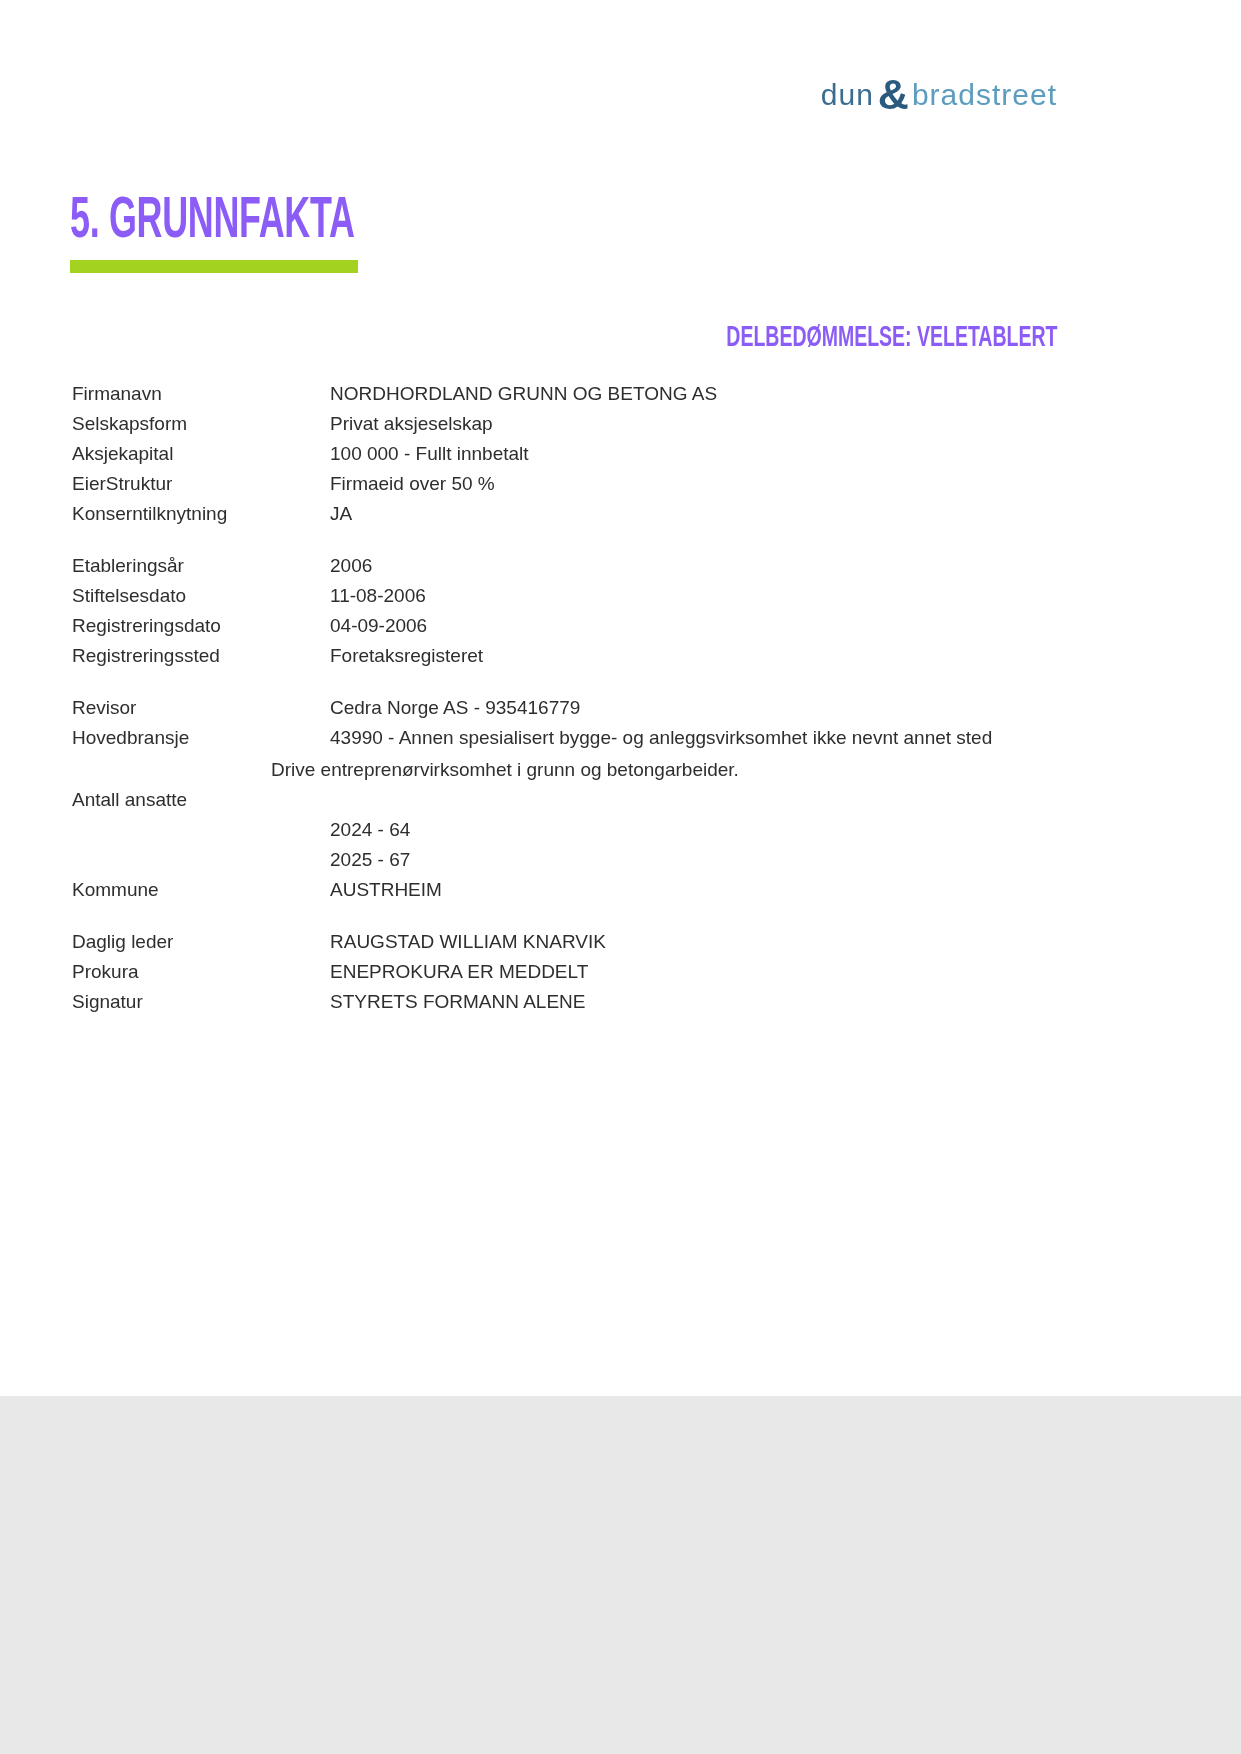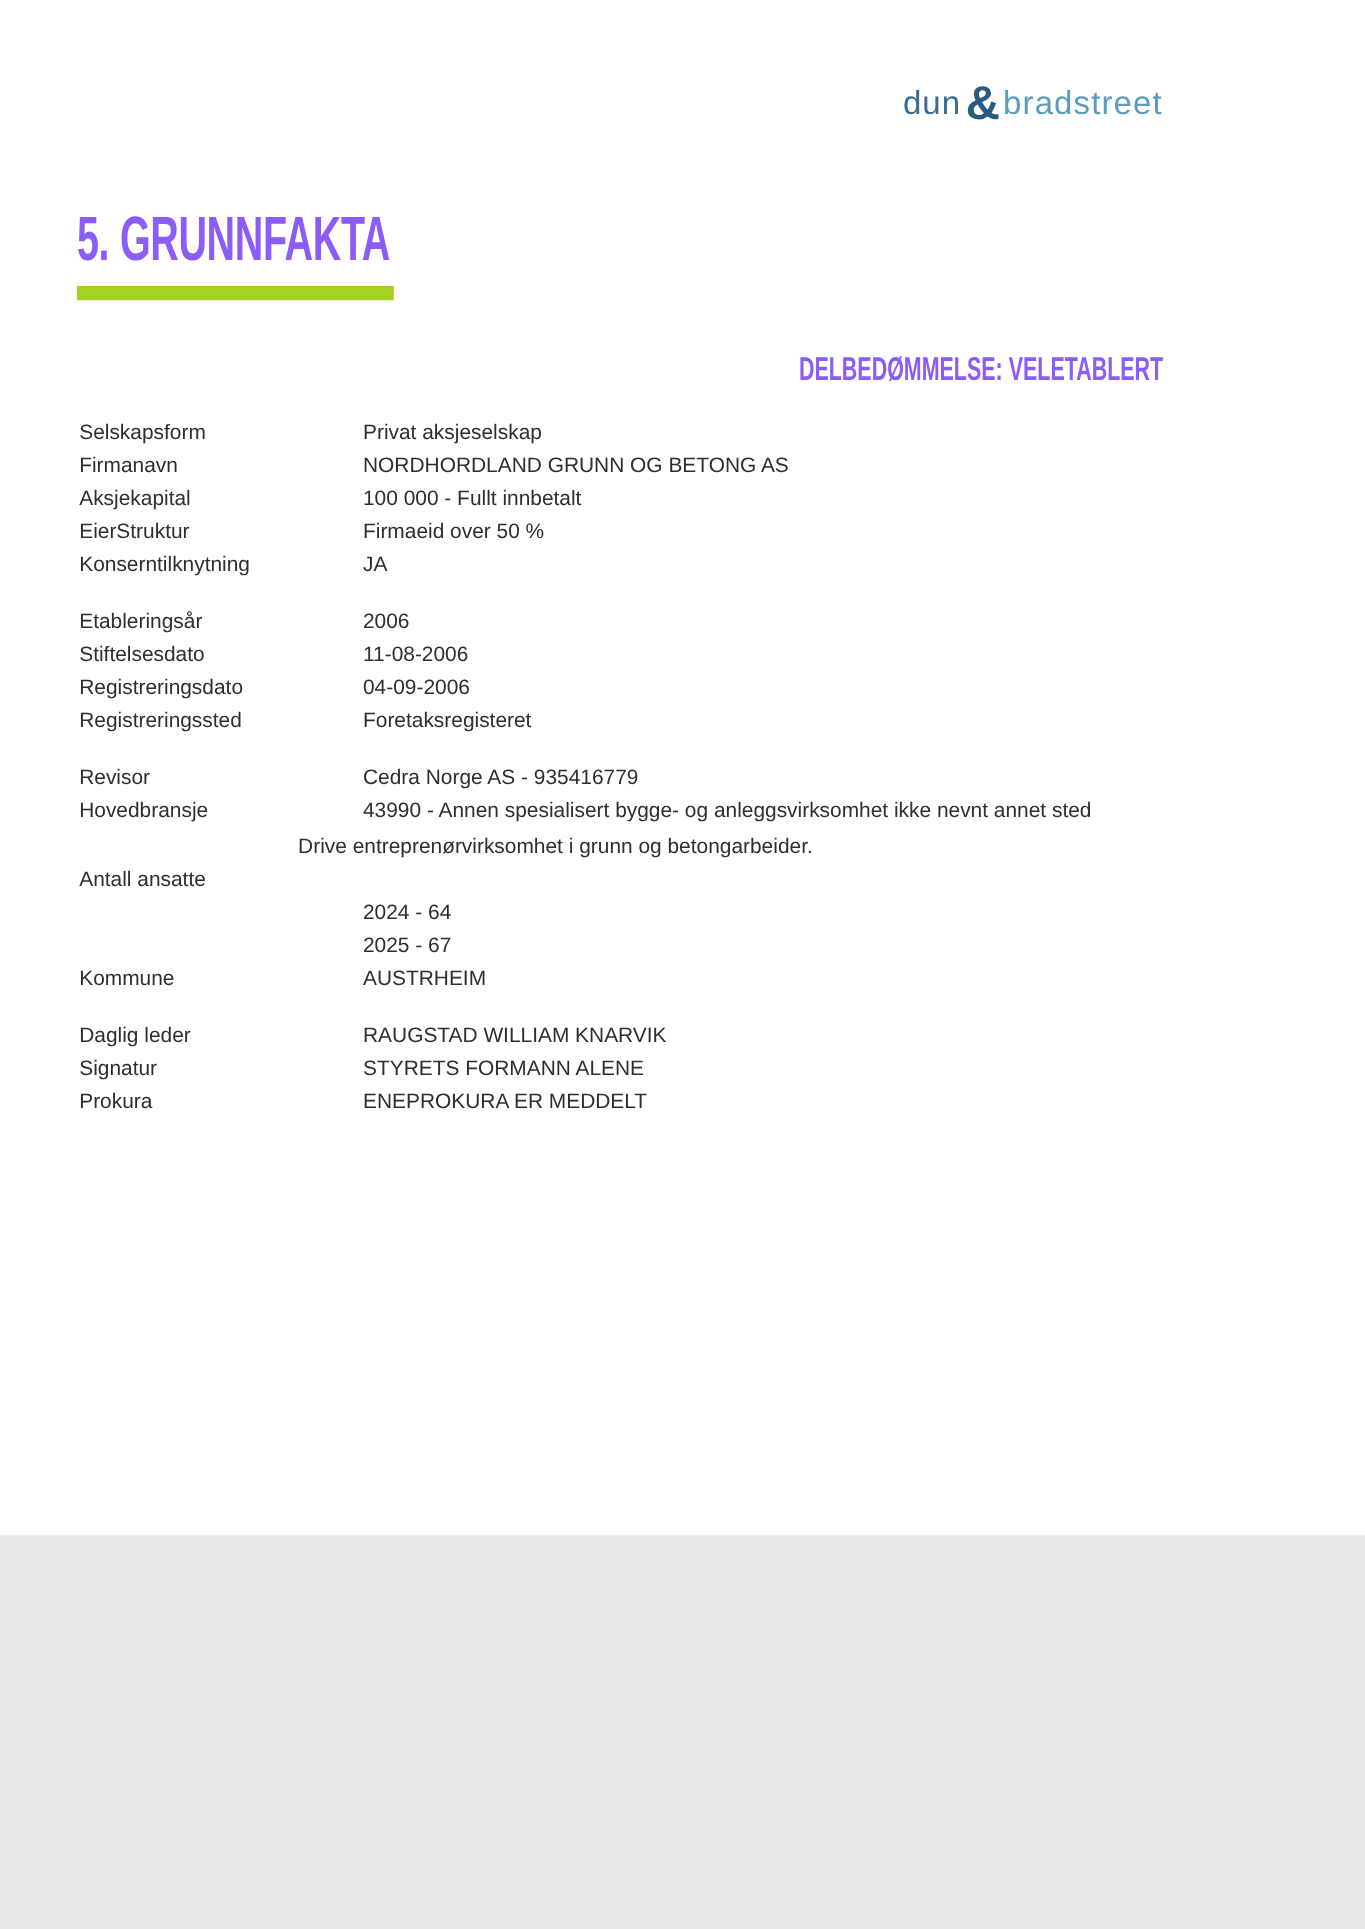--- a/index.html
+++ b/index.html
@@ -70,26 +70,26 @@
 
   <h1 class="title"><span class="squeezeL">5. GRUNNFAKTA</span></h1>
 
   <div class="accent-bar"></div>
 
   <h2 class="subheading"><span class="squeezeR">DELBEDØMMELSE: VELETABLERT</span></h2>
 
   <div class="facts">
 
     <div class="row">
+      <span class="lbl">Firmanavn</span>
+      <span class="val">NORDHORDLAND GRUNN OG BETONG AS</span>
+    </div>
+    <div class="row">
       <span class="lbl">Selskapsform</span>
       <span class="val">Privat aksjeselskap</span>
-    </div>
-    <div class="row">
-      <span class="lbl">Firmanavn</span>
-      <span class="val">NORDHORDLAND GRUNN OG BETONG AS</span>
     </div>
     <div class="row">
       <span class="lbl">Aksjekapital</span>
       <span class="val">100 000 - Fullt innbetalt</span>
     </div>
     <div class="row">
       <span class="lbl">EierStruktur</span>
       <span class="val">Firmaeid over 50 %</span>
     </div>
     <div class="row">
@@ -146,25 +146,25 @@
       <span class="val">AUSTRHEIM</span>
     </div>
 
     <div class="spacer"></div>
 
     <div class="row">
       <span class="lbl">Daglig leder</span>
       <span class="val">RAUGSTAD WILLIAM KNARVIK</span>
     </div>
     <div class="row">
+      <span class="lbl">Prokura</span>
+      <span class="val">ENEPROKURA ER MEDDELT</span>
+    </div>
+    <div class="row">
       <span class="lbl">Signatur</span>
       <span class="val">STYRETS FORMANN ALENE</span>
-    </div>
-    <div class="row">
-      <span class="lbl">Prokura</span>
-      <span class="val">ENEPROKURA ER MEDDELT</span>
     </div>
 
   </div>
 
   <div class="footer">5. Grunnfakta - Side 10</div>
 
 </div>
 
 </body></html>

